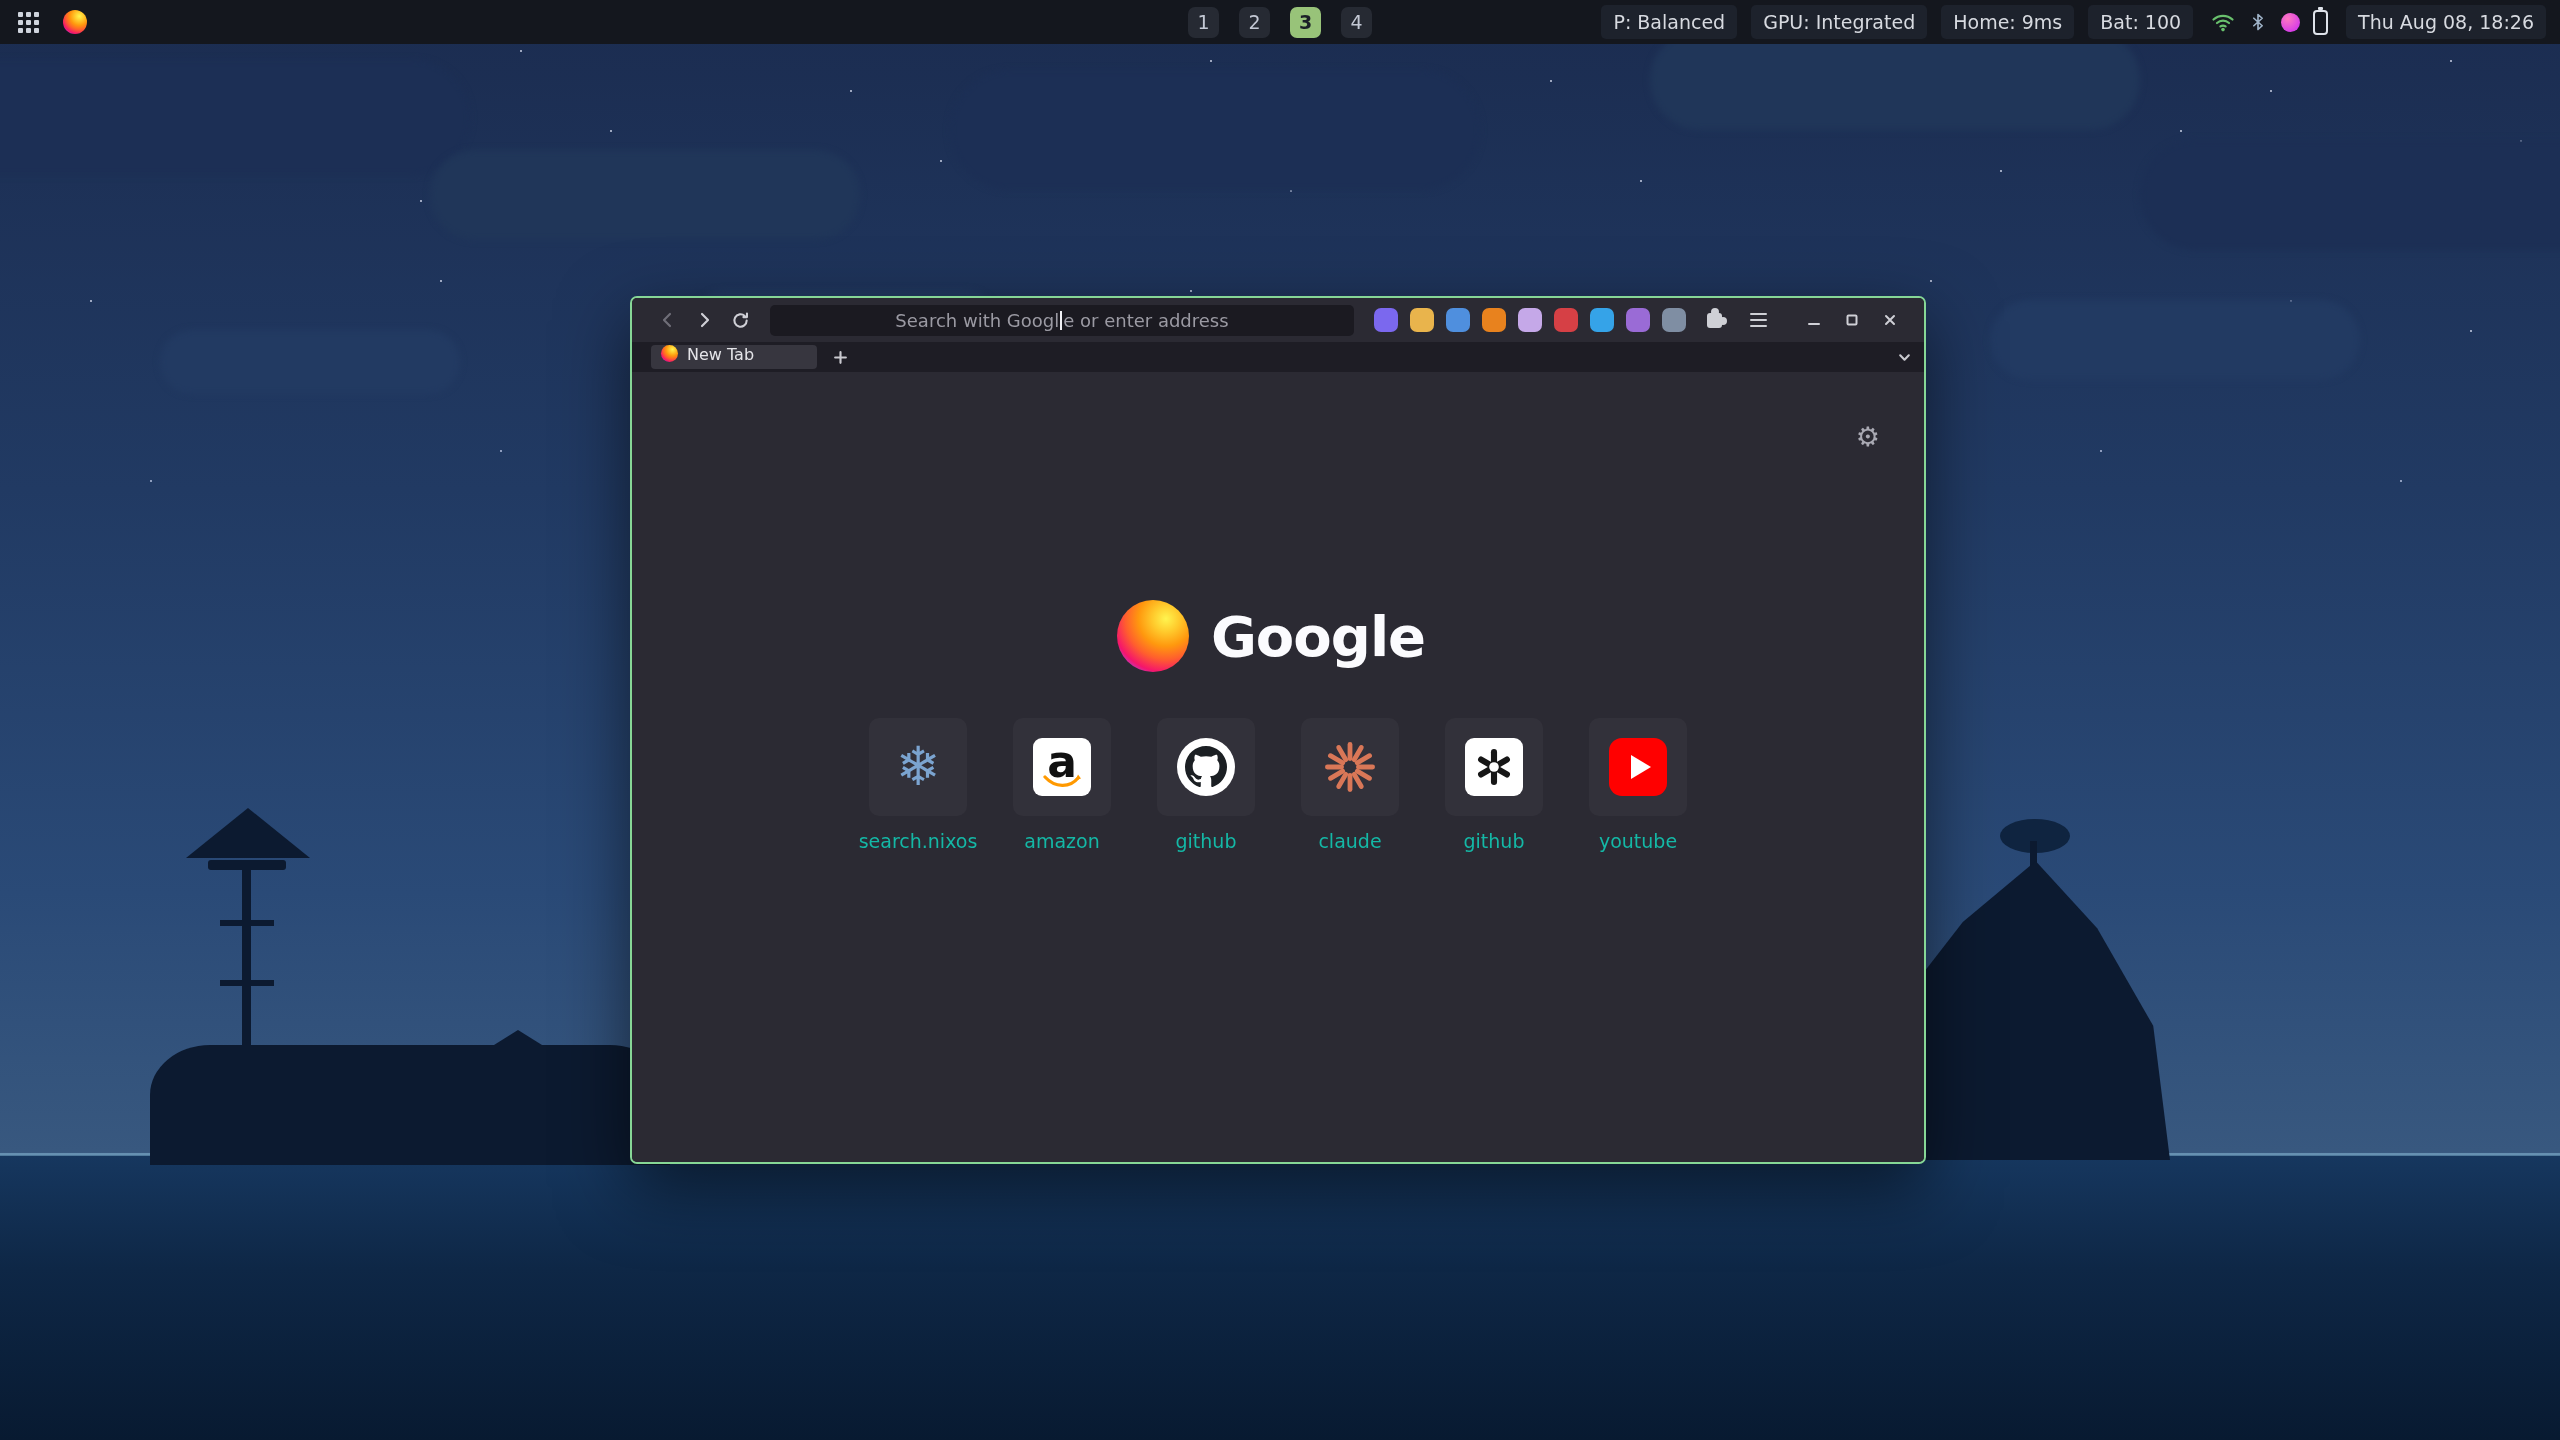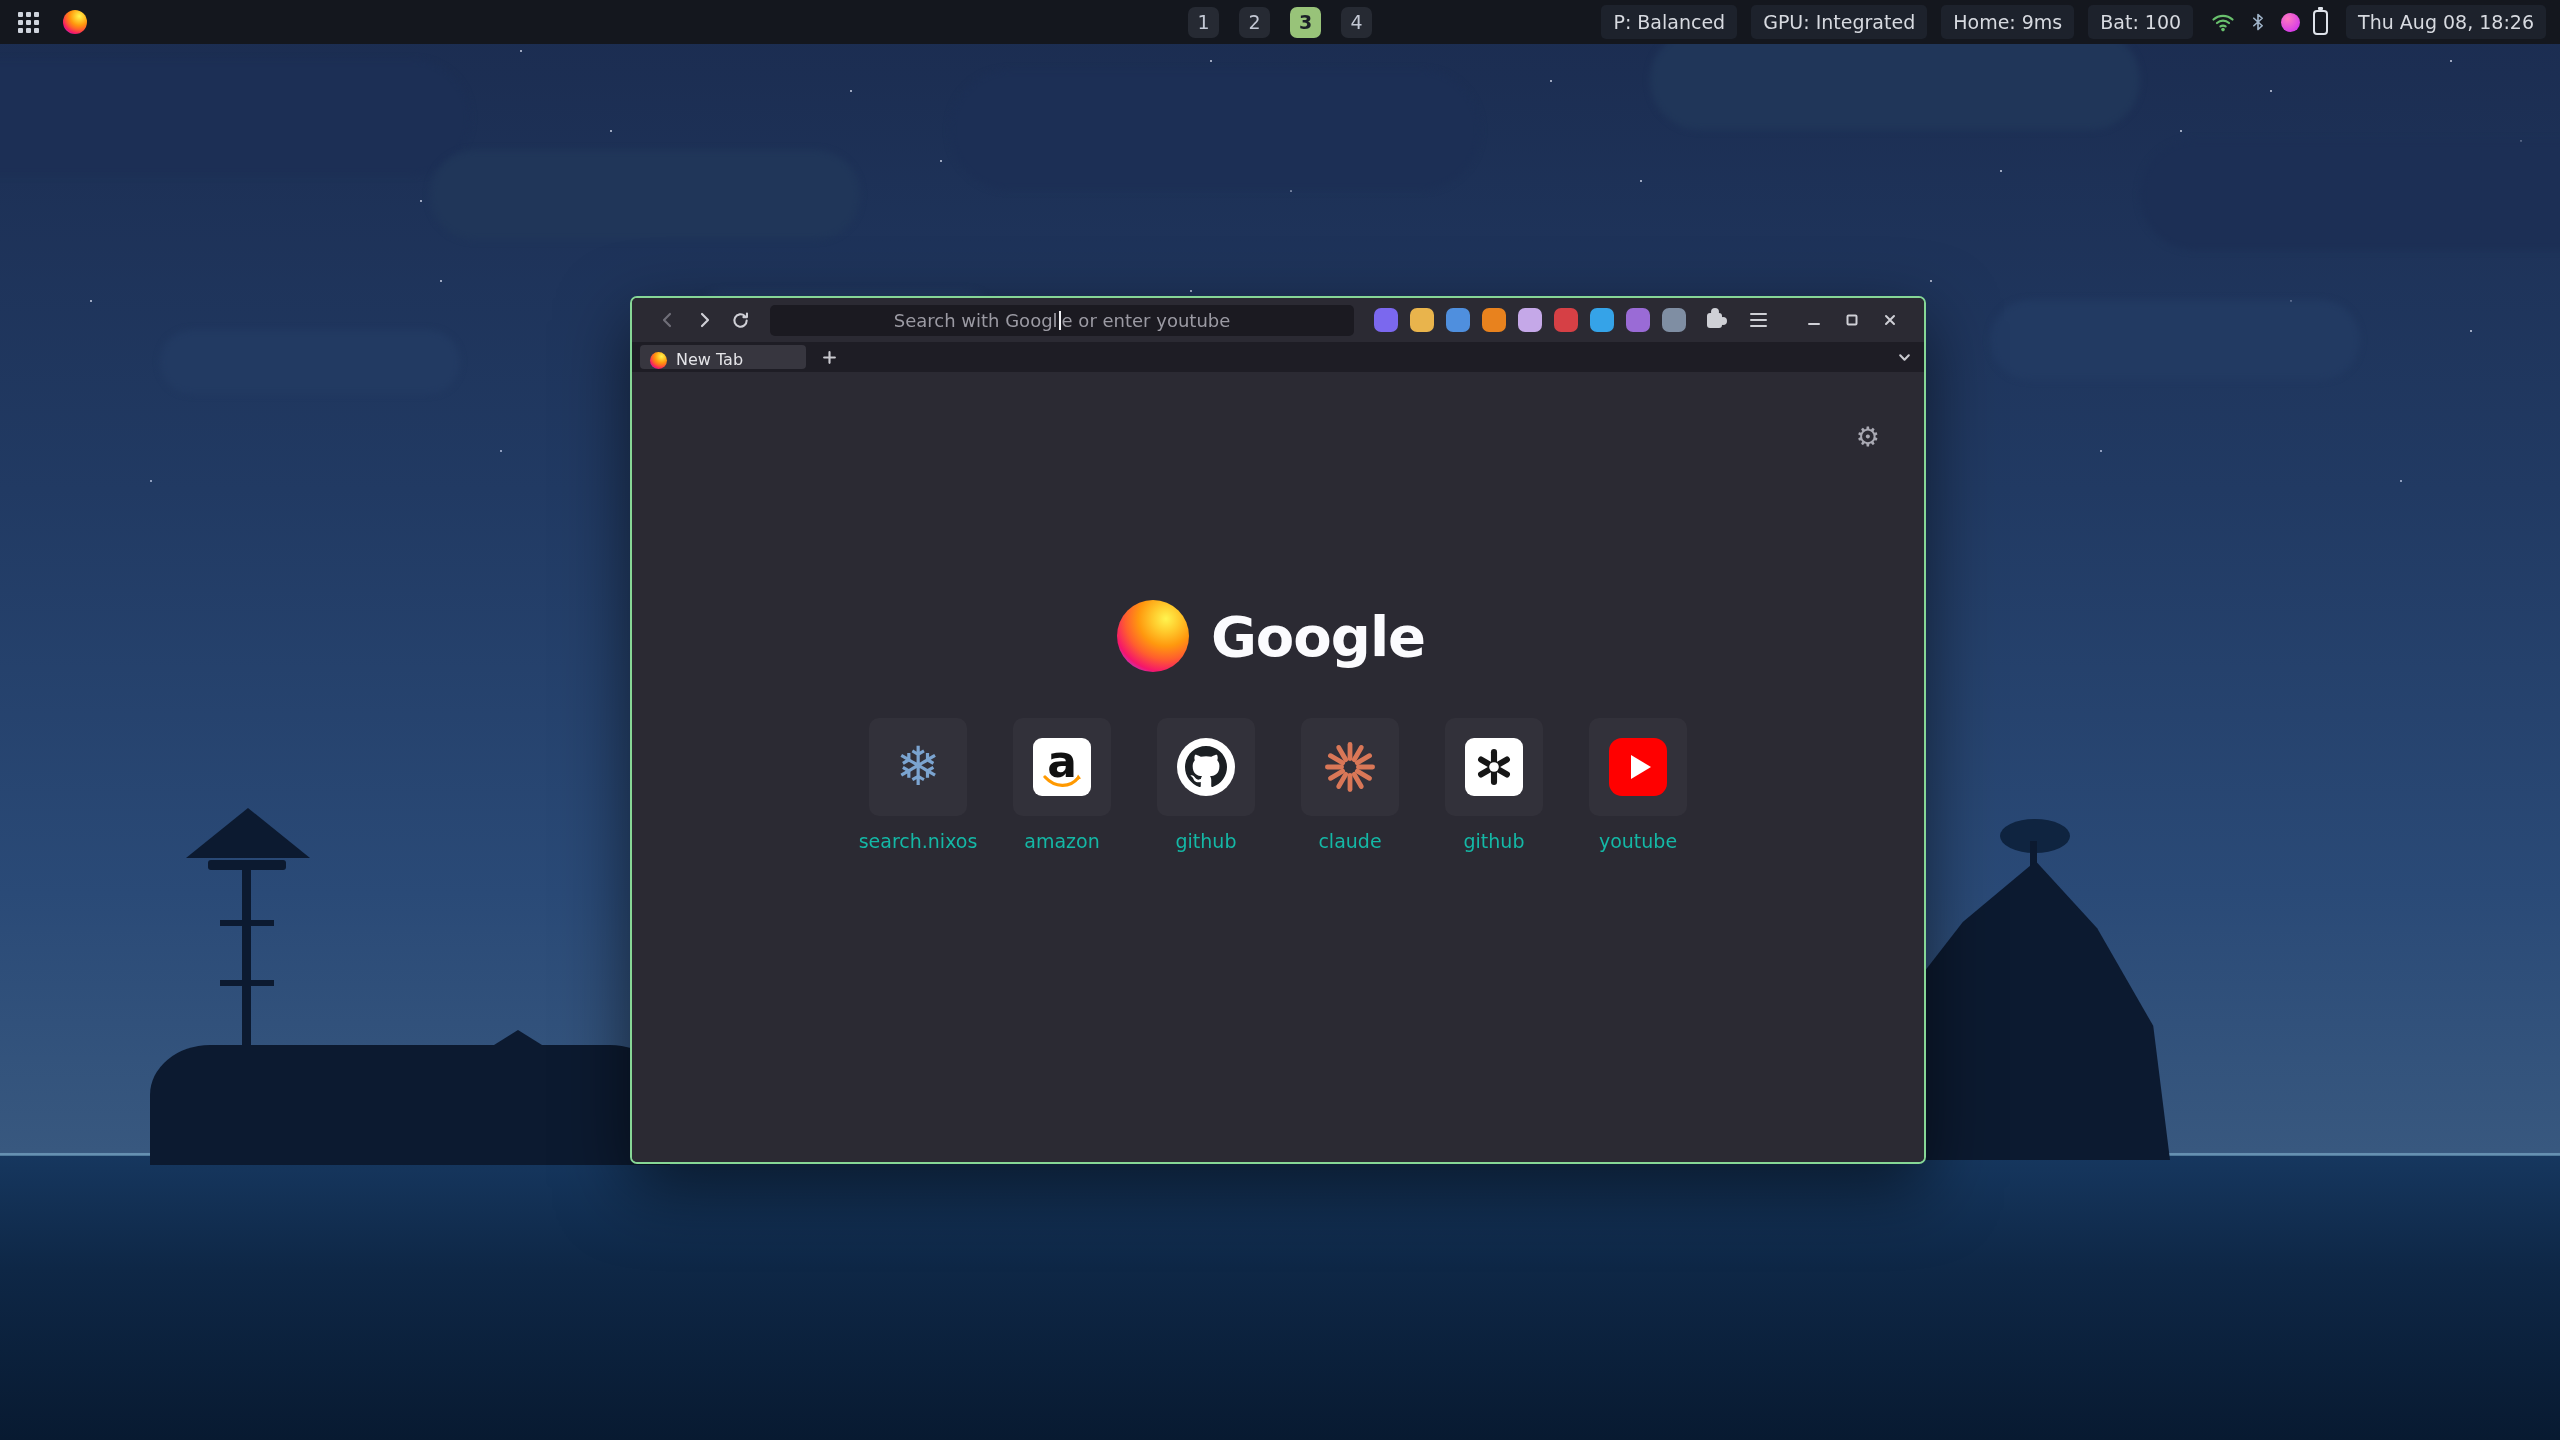--- a/index.html
+++ b/index.html
@@ -103,22 +103,22 @@
   .puzzle::before { content:""; position:absolute; top:-5px; left:4px; width:8px; height:8px;
     border-radius:50%; background:#cfd0d6; }
   .puzzle::after { content:""; position:absolute; right:-5px; top:4px; width:8px; height:8px;
     border-radius:50%; background:#cfd0d6; }
   .hamburger { display:flex; flex-direction:column; gap:4px; }
   .hamburger i { width:17px; height:2px; background:#cfd0d6; border-radius:1px; }
   .win-controls { display:flex; align-items:center; gap:10px; margin-left:22px; }
   .win-controls .nav-btn { width:28px; }
 
   .tabbar { height:30px; flex:0 0 30px; background:#1e1d25; display:flex; align-items:center; padding:0 6px; }
-  .tab { height:24px; width:166px; margin-left:2px; background:#37363f; border-radius:4px;
-    display:flex; align-items:flex-end; gap:9px; padding:0 10px; cursor:pointer; }
+  .tab { height:24px; width:166px; margin-left:13px; background:#37363f; border-radius:4px;
+    display:flex; align-items:flex-start; gap:9px; padding:0 10px; cursor:pointer; }
   .ff-tab { width:17px; height:17px; flex:0 0 17px; }
   .tab-title { color:#e4e4e8; font-size:16px; white-space:nowrap; overflow:hidden; }
   .tab-plus { margin-left:10px; width:26px; height:24px; background:none; border:none; border-radius:4px;
     cursor:pointer; display:flex; align-items:center; justify-content:center; }
   .tab-chevron { margin-left:auto; width:28px; height:24px; background:none; border:none; cursor:pointer;
     display:flex; align-items:center; justify-content:center; }
 
   .content { flex:1; position:relative; background:#2b2a33; }
   .gear-btn { position:absolute; top:52px; right:44px; background:none; border:none; cursor:pointer;
     color:#a9a9b3; font-size:27px; line-height:1; }
@@ -255,21 +255,21 @@
       <svg width="19" height="19" viewBox="0 0 20 20" fill="none" stroke-width="2.2" stroke-linecap="round">
           <path d="M16.5 10a6.5 6.5 0 1 1-2-4.7"></path>
           <path d="M16.8 2.6 L16.8 6.4 L13 6.4" stroke-linejoin="round"></path>
         </svg>
     </button>
 
     <div class="urlbar">
       <span class="url-text">
           <span>Search with Googl</span>
           <span class="caret"></span>
-          <span>e or enter youtube</span>
+          <span>e or enter address</span>
         </span>
     </div>
 
     <div class="ext-icons">
       <button class="ext-dot" style="background: rgb(123, 104, 238);"></button>
       <button class="ext-dot" style="background: rgb(233, 180, 76);"></button>
       <button class="ext-dot" style="background: rgb(79, 143, 222);"></button>
       <button class="ext-dot" style="background: rgb(232, 130, 30);"></button>
       <button class="ext-dot" style="background: rgb(197, 168, 232);"></button>
       <button class="ext-dot" style="background: rgb(214, 64, 69);"></button>

